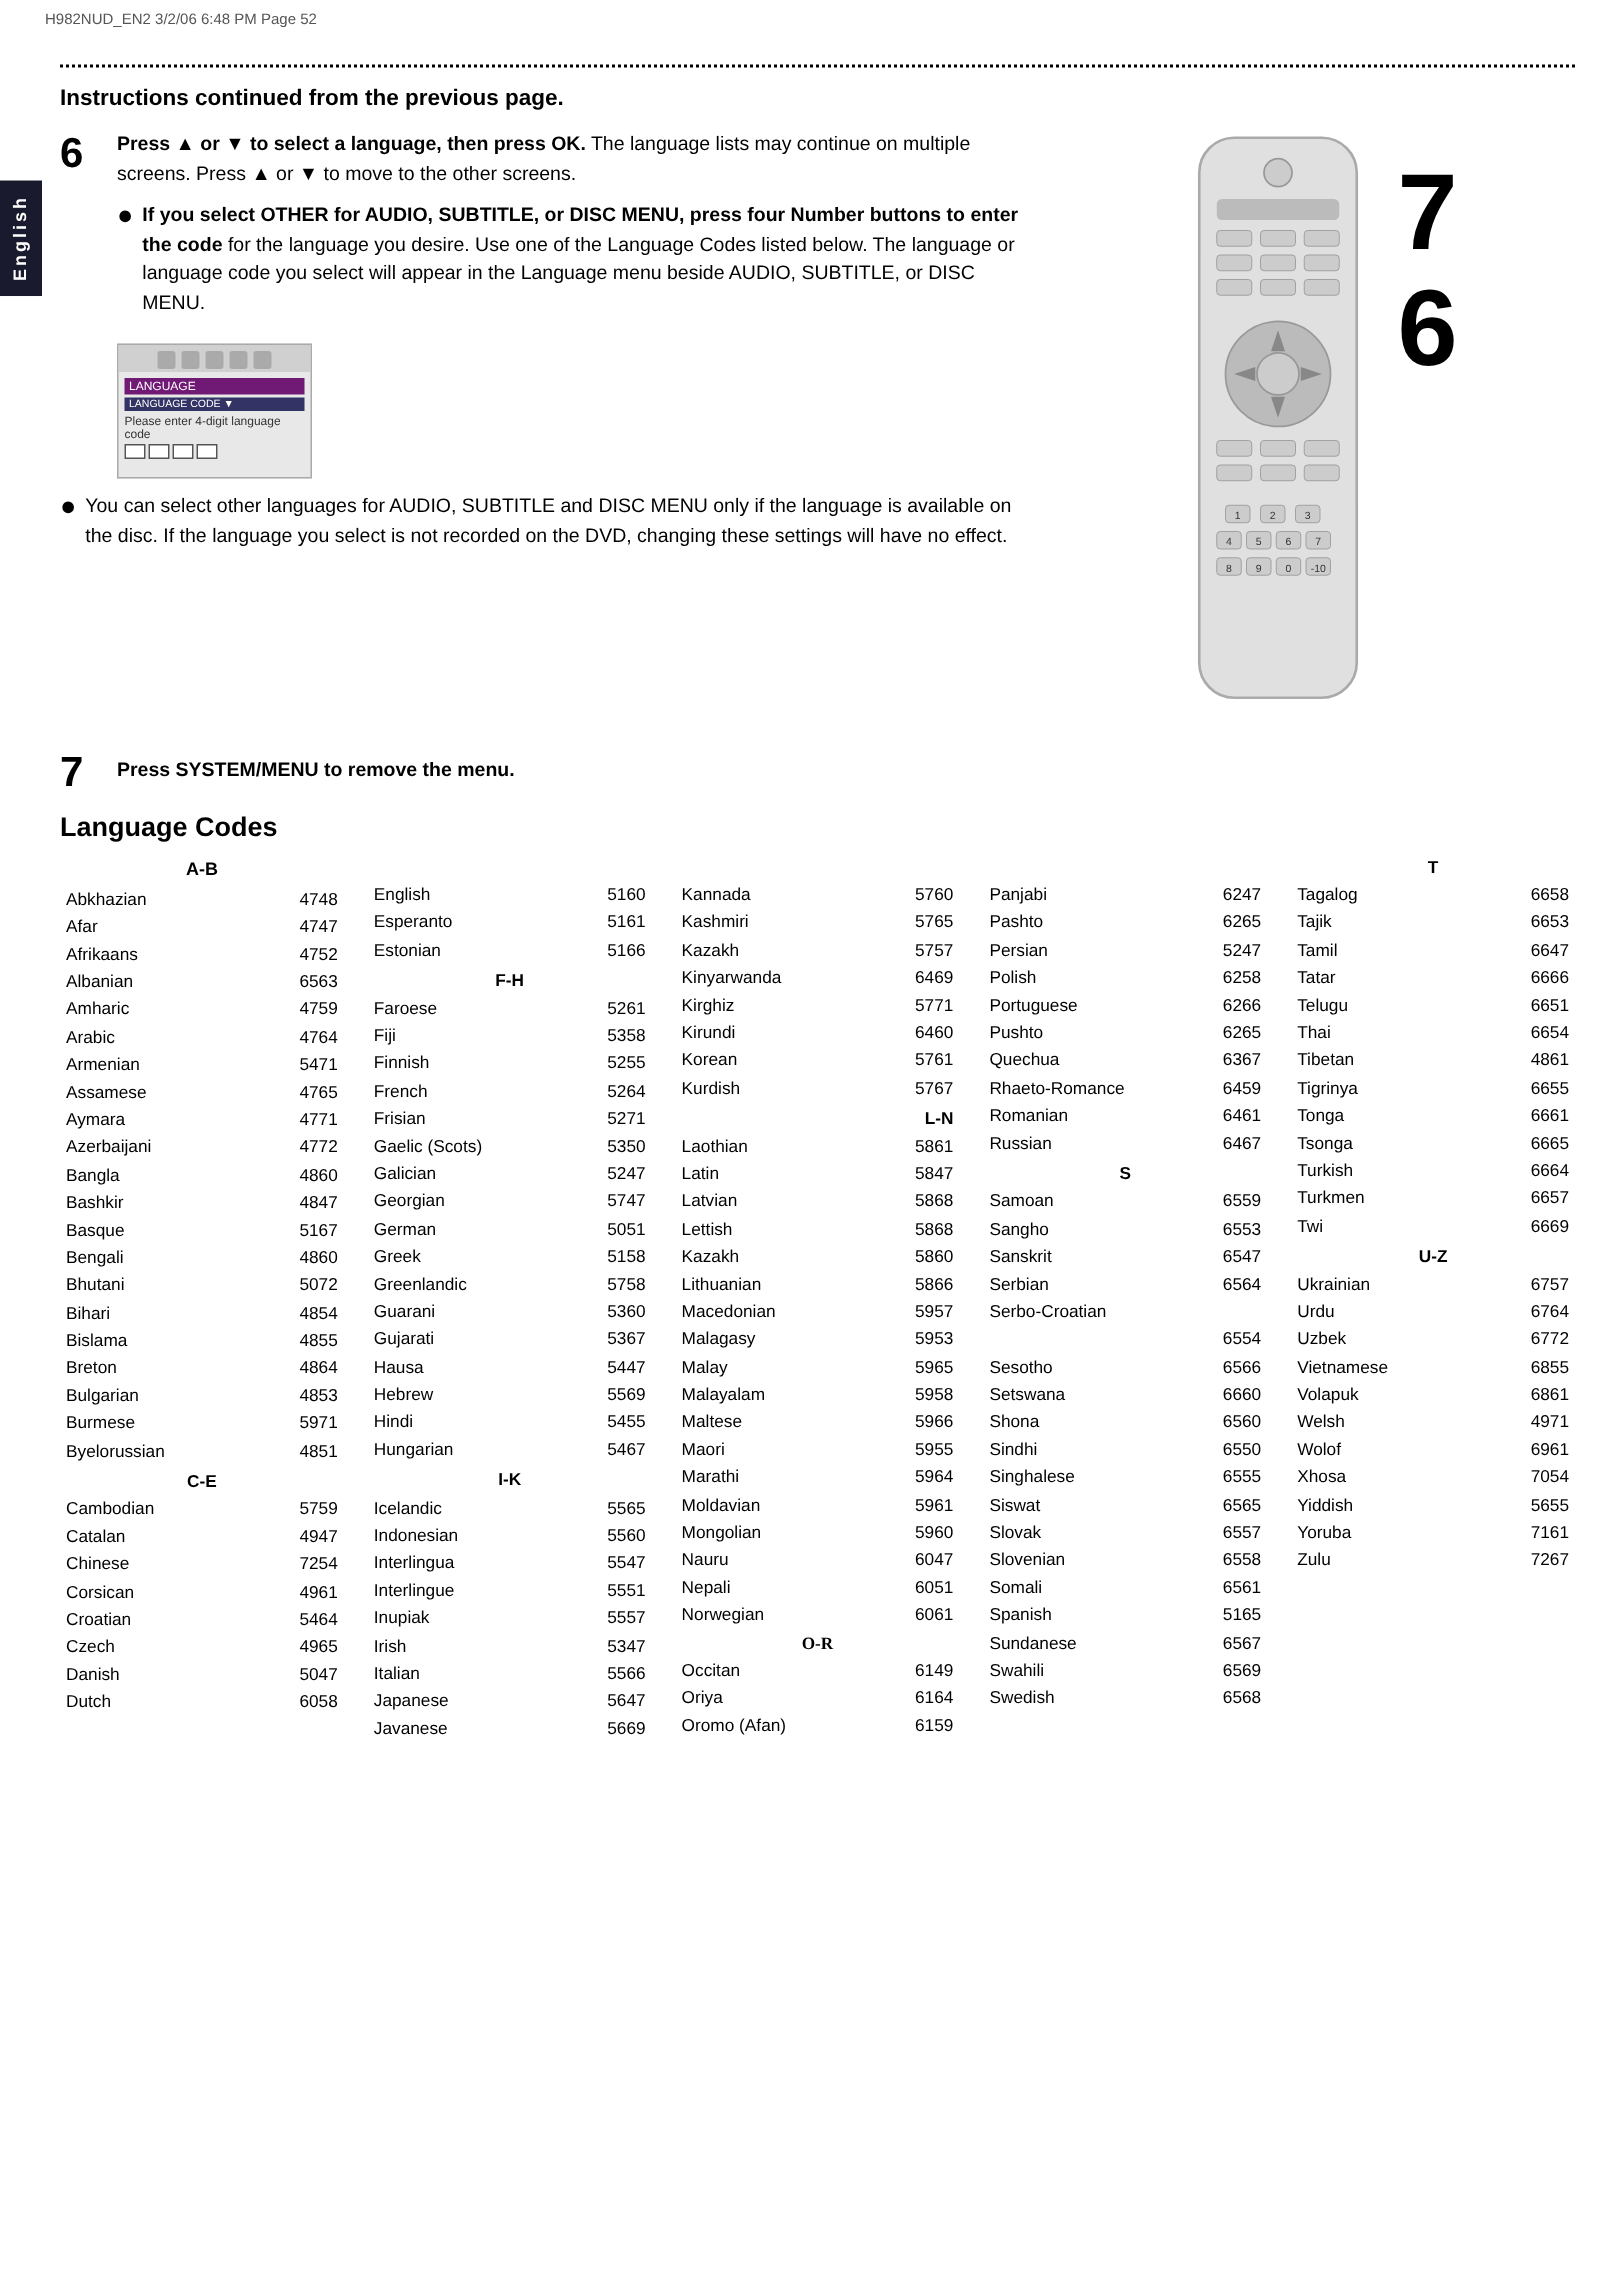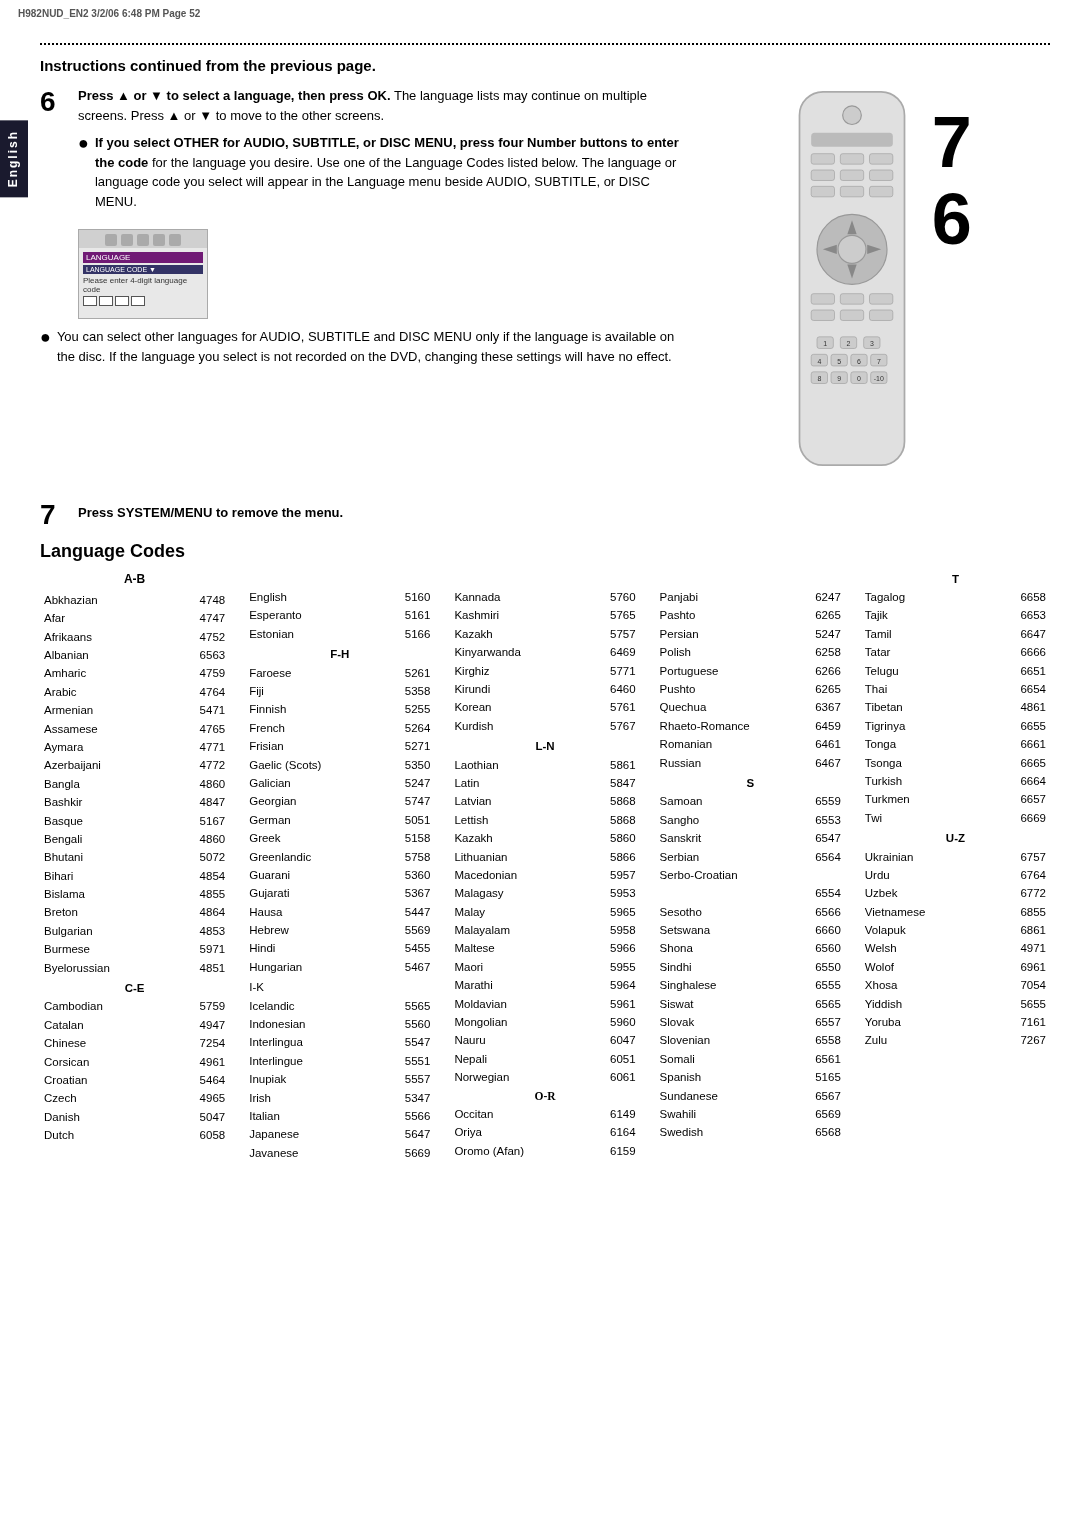--- a/index.html
+++ b/index.html
@@ -8,23 +8,22 @@
       min-height: 1528px;
       background: #ffffff;
       font-family: Arial, Helvetica, sans-serif;
       font-size: 13px;
       color: #000;
       position: relative;
     }
     .page-header {
       font-size: 10px;
       color: #555;
-      padding: 8px 18px;
+      padding: 8px 30px;
       border-bottom: none;
-      font-weight: bold;
     }
     .sidebar-tab {
       position: absolute;
       left: 0;
       top: 120px;
       width: 28px;
       background: #1a1a2e;
       color: white;
       font-size: 12px;
       font-weight: bold;
@@ -535,21 +534,21 @@
             <span class="lang-code">5569</span>
           </div>
         <div class="lang-entry">
             <span class="lang-name">Hindi</span>
             <span class="lang-code">5455</span>
           </div>
         <div class="lang-entry">
             <span class="lang-name">Hungarian</span>
             <span class="lang-code">5467</span>
           </div>
-        <div style="font-weight:normal; margin-top:2px;">I-K</div>
+        <div style="font-weight:bold; text-align:center; margin-top:2px;">I-K</div>
         <div class="lang-entry">
             <span class="lang-name">Icelandic</span>
             <span class="lang-code">5565</span>
           </div>
         <div class="lang-entry">
             <span class="lang-name">Indonesian</span>
             <span class="lang-code">5560</span>
           </div>
         <div class="lang-entry">
             <span class="lang-name">Interlingua</span>
@@ -608,21 +607,21 @@
             <span class="lang-code">6460</span>
           </div>
         <div class="lang-entry">
             <span class="lang-name">Korean</span>
             <span class="lang-code">5761</span>
           </div>
         <div class="lang-entry">
             <span class="lang-name">Kurdish</span>
             <span class="lang-code">5767</span>
           </div>
-        <div style="font-weight:bold; text-align:center; margin-top:2px;">L-N</div>
+        <div style="font-weight:bold; text-align:right; margin-top:2px;">L-N</div>
         <div class="lang-entry">
             <span class="lang-name">Laothian</span>
             <span class="lang-code">5861</span>
           </div>
         <div class="lang-entry">
             <span class="lang-name">Latin</span>
             <span class="lang-code">5847</span>
           </div>
         <div class="lang-entry">
             <span class="lang-name">Latvian</span>

